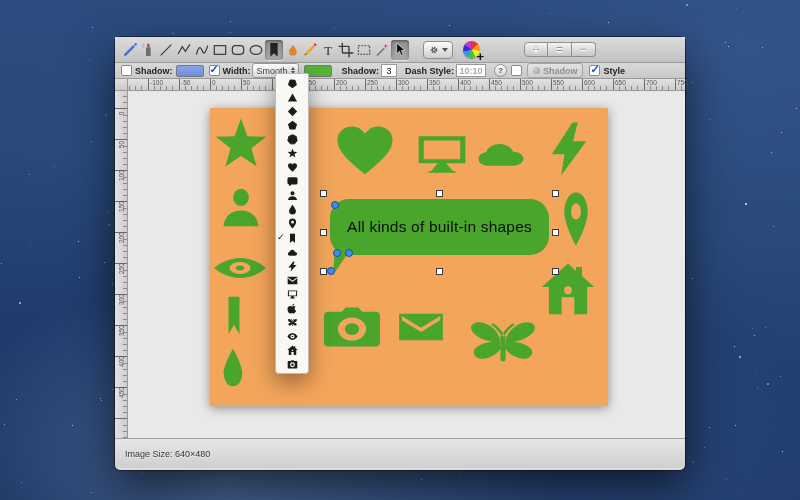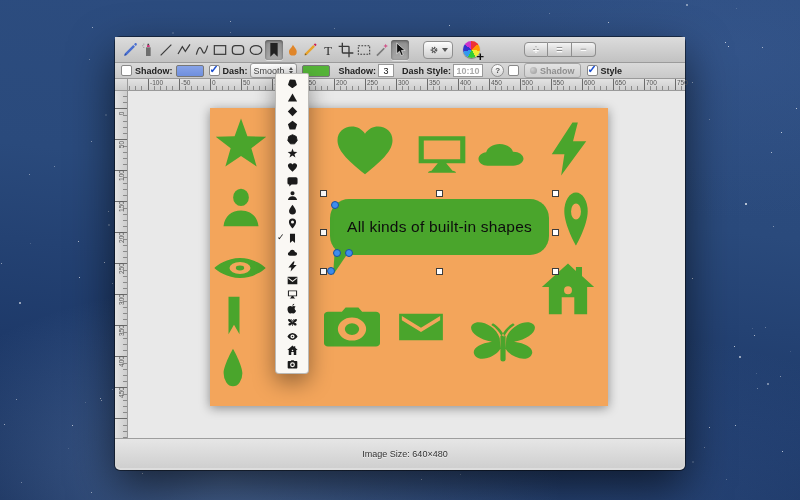--- a/index.html
+++ b/index.html
@@ -101,21 +101,21 @@
   #bubble{position:absolute;left:120px;top:91px;width:219px;height:56px;border-radius:19px;
     display:flex;align-items:center;justify-content:center;}
   #bubbletext{font-size:15.5px;color:#0d0d0d;letter-spacing:.2px;}
   #bubbletail{position:absolute;left:123px;top:140px;width:18px;height:27px;}
   #selbox{position:absolute;left:113px;top:85px;width:232px;height:78px;pointer-events:none;}
   .handle{position:absolute;width:5px;height:5px;background:#fff;border:1px solid #3c3c3c;box-sizing:content-box;}
   .bluedot{position:absolute;width:6px;height:6px;border-radius:50%;background:#3d8ded;border:1px solid #1c4f9e;box-sizing:content-box;}
 
   
   #statusbar{position:relative;height:30px;background:linear-gradient(#e6e6e6,#cfcfcf);
-    border-top:1px solid #9e9e9e;border-radius:0 0 5px 5px;display:flex;align-items:center;box-sizing:border-box;justify-content:center;}
+    border-top:1px solid #9e9e9e;border-radius:0 0 5px 5px;display:flex;align-items:center;box-sizing:border-box;}
   #statusbar span{font-size:9px;color:#333;margin-left:10px;text-shadow:0 1px 0 rgba(255,255,255,.6);}
 
   
   #shapemenu{position:absolute;left:160px;top:36px;width:34px;height:301px;z-index:60;
     background:#faf8f4;border:1px solid rgba(0,0,0,.25);border-radius:2px 2px 4px 4px;
     box-shadow:0 8px 22px rgba(0,0,0,.4);box-sizing:border-box;padding-top:2px;}
   .mi{height:14.1px;display:flex;align-items:center;justify-content:center;position:relative;color:#1b1b1b;}
   .mi svg{width:11px;height:11px;display:block;}
   .mi .chk{position:absolute;left:1px;top:1px;font-size:9px;color:#111;}
 </style>
@@ -531,21 +531,21 @@
         <span class="segbtn">=</span>
         <span class="segbtn">−</span>
       </div>
     </div>
 
     <div id="optbar">
       <span class="cb" id="cb-stroke"></span>
       <span>Shadow:</span>
       <span class="swatch" id="sw-stroke" style="background: linear-gradient(rgb(135, 163, 233), rgb(111, 143, 221));"></span>
       <span class="cb checked" id="cb-fill"></span>
-      <span>Dash:</span>
+      <span>Width:</span>
       <span id="filldrop">
         <span>Smooth</span>
         <span class="steppers">
             <span class="up"></span>
             <span class="dn"></span>
           </span>
       </span>
       <span class="swatch" id="sw-fill" style="background: rgb(85, 180, 56);"></span>
       <span style="margin-left:4px">Shadow:</span>
       <input class="numinput" id="widthinput" value="3" style="">

